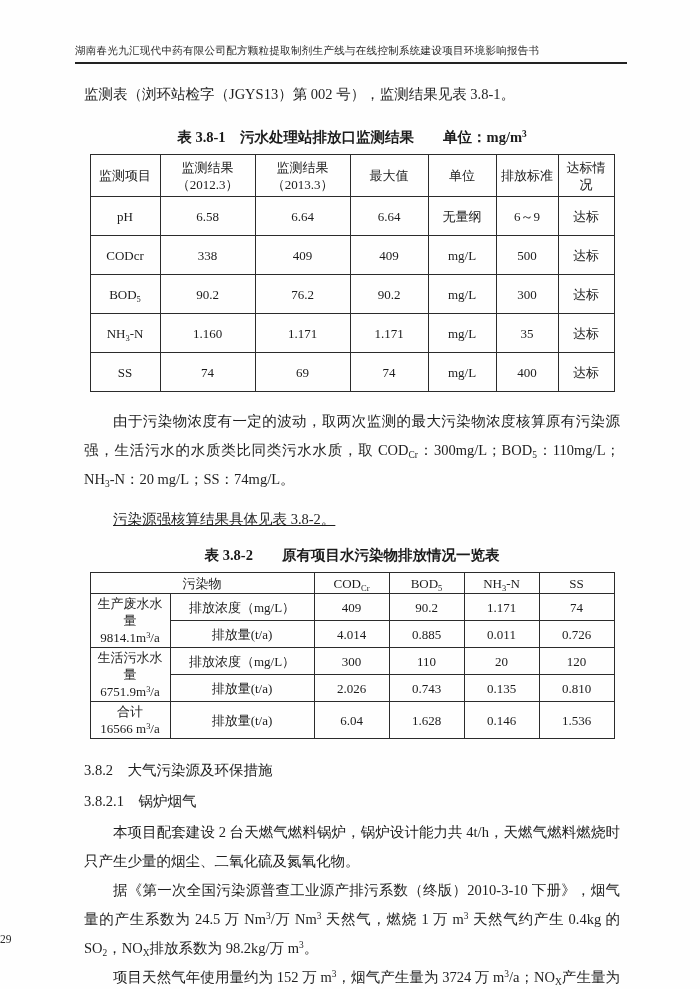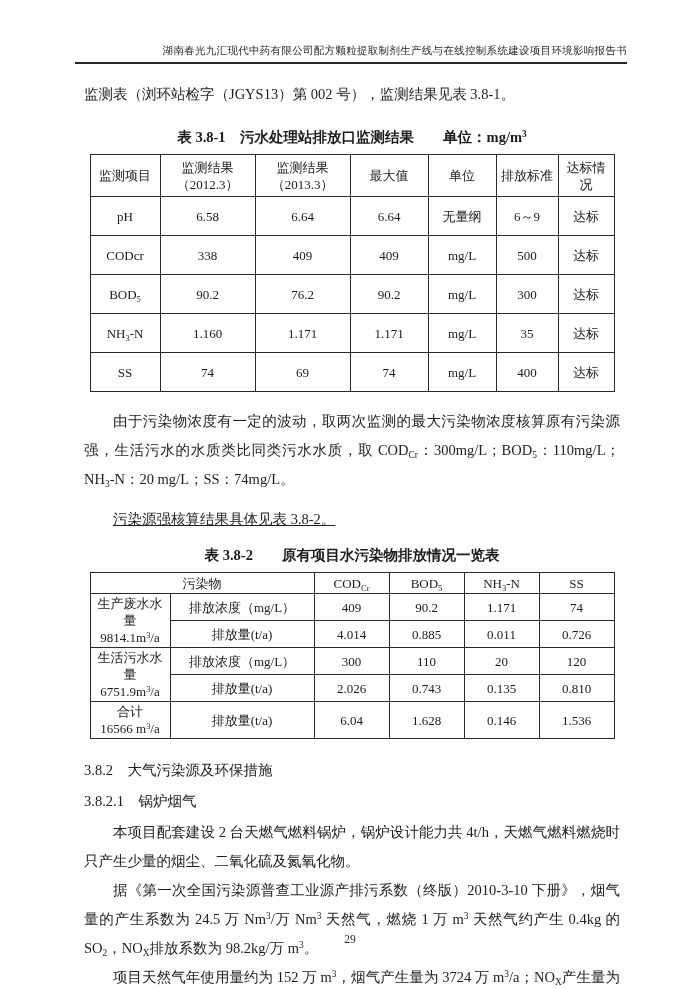--- a/index.html
+++ b/index.html
@@ -8,21 +8,20 @@
     position: relative;
     width: 700px; height: 989px;
     margin: 0 auto;
     background: #fefefe;
     color: #1e1e1e;
     font-family: "Liberation Serif", "DejaVu Serif", serif;
     overflow: hidden;
   }
   .page-header {
     margin: 44px 73px 0 75px;
-    text-align: right;
     font-size: 10.5px;
     letter-spacing: 0.3px;
     color: #2a2a2a;
     padding-bottom: 4px;
     border-bottom: 2px solid #222;
   }
   .content { margin: 0 80px 0 84px; }
   .para {
     font-size: 14.5px;
     line-height: 29px;
@@ -70,21 +69,21 @@
   .mt-h2 { margin-top: 2px; }
   .mt-p5 { margin-top: 2px; }
   .mt-p6 { margin-top: 0px; }
   .mt-p7 { margin-top: 0px; }
   sub, sup { font-size: 0.65em; line-height: 0; }
   sub { vertical-align: -0.3em; }
   sup { vertical-align: 0.5em; }
   .page-number {
     position: absolute;
     bottom: 44px; left: 0; right: 0;
-    text-align: center;
+    text-align: left;
     font-size: 11.5px;
     color: #2a2a2a;
   }
 </style>
 </head>
 <body>
 
 <div class="page">
 
   <div class="page-header">湖南春光九汇现代中药有限公司配方颗粒提取制剂生产线与在线控制系统建设项目环境影响报告书</div>

